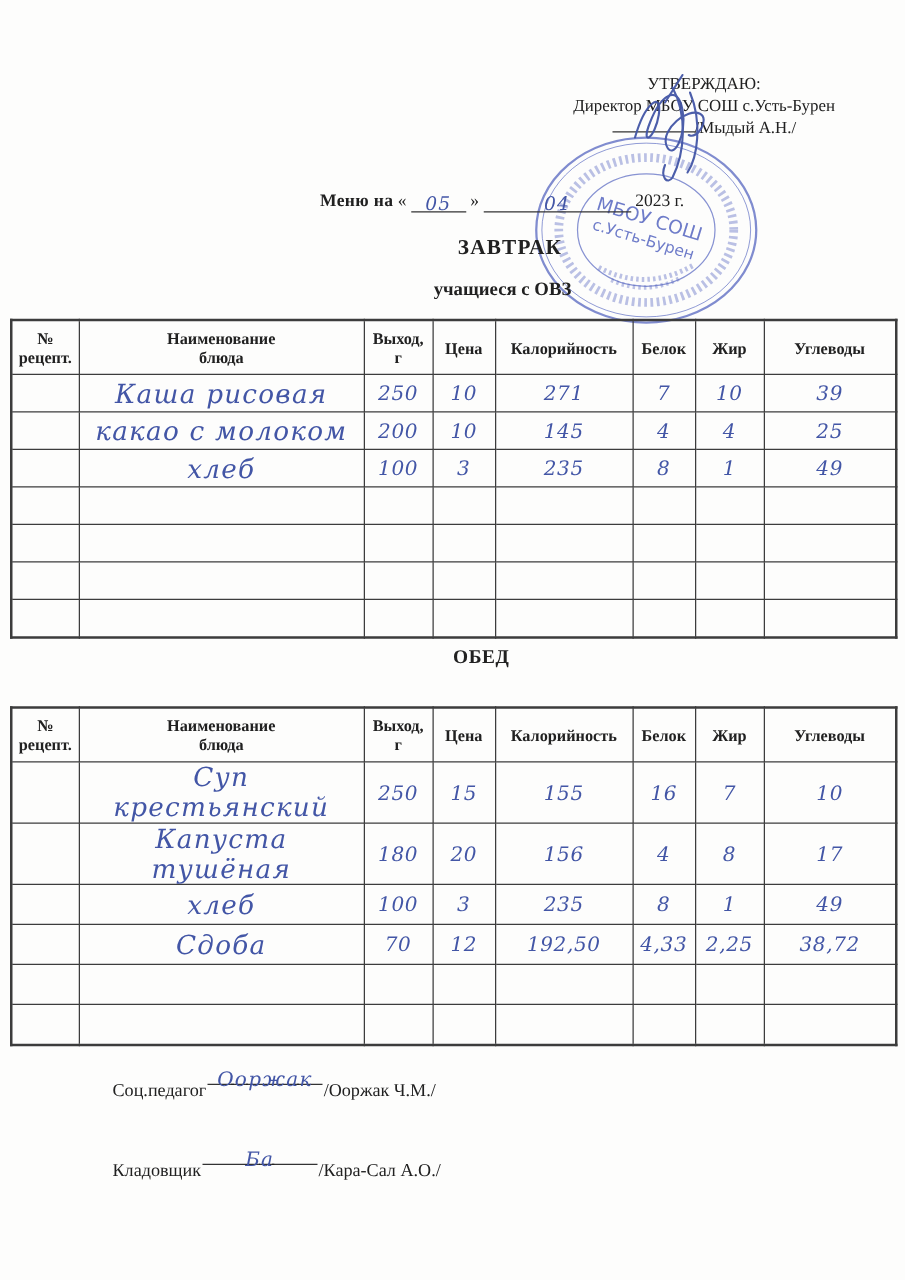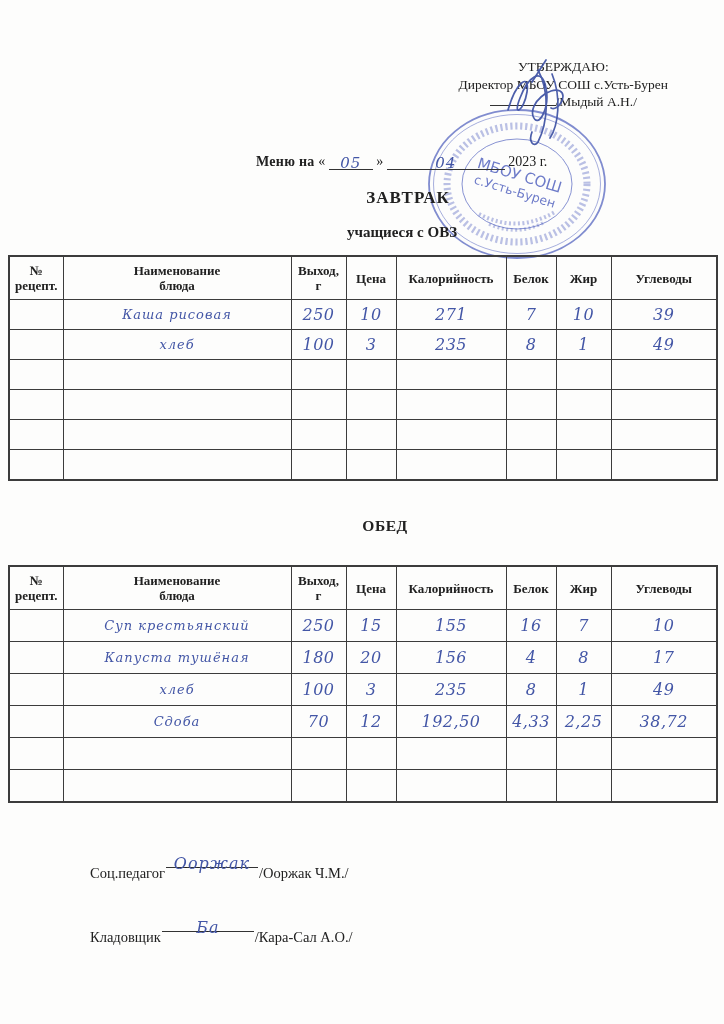--- a/index.html
+++ b/index.html
@@ -28,21 +28,21 @@
   
   table.menu{position:absolute;left:8px;width:708px;border-collapse:collapse;table-layout:fixed;}
   #breakfast-table{top:255px;}
   #lunch-table{top:565px;}
   table.menu,table.menu th,table.menu td{border:1px solid #3c3c3c;}
   table.menu{border:2px solid #3c3c3c;}
   table.menu th{font-size:13px;font-weight:bold;text-align:center;vertical-align:middle;
     white-space:pre-line;line-height:15px;height:40px;padding:1px 2px;}
   #breakfast-table td{height:27px;}
   #lunch-table td{height:29px;}
-  td.cell-name{font-size:13px;text-align:center;letter-spacing:1px;padding:0 4px;margin-top:44px;}
+  td.cell-name{font-size:21px;text-align:center;letter-spacing:1px;padding:0 4px;margin-top:44px;}
   td.cell-num{font-size:16px;text-align:center;letter-spacing:.5px;}
   col.c-recipe{width:54px;} col.c-name{width:228px;} col.c-weight{width:55px;}
   col.c-price{width:50px;} col.c-cal{width:110px;} col.c-prot{width:50px;}
   col.c-fat{width:55px;} col.c-carb{width:106px;}
   
   .stamp{position:absolute;left:421px;top:92px;pointer-events:none;}
   
   .autograph-top{position:absolute;left:492px;top:56px;pointer-events:none;}
   
   .sign-block{position:absolute;left:90px;top:836px;font-size:14.5px;}
@@ -130,20 +130,30 @@
           <td class="hw cell-name">Каша рисовая</td>
           <td class="hw cell-num">250</td>
           <td class="hw cell-num">10</td>
           <td class="hw cell-num">271</td>
           <td class="hw cell-num">7</td>
           <td class="hw cell-num">10</td>
           <td class="hw cell-num">39</td>
         </tr>
         <tr>
           <td></td>
+          <td class="hw cell-name">какао с молоком</td>
+          <td class="hw cell-num">200</td>
+          <td class="hw cell-num">10</td>
+          <td class="hw cell-num">145</td>
+          <td class="hw cell-num">4</td>
+          <td class="hw cell-num">4</td>
+          <td class="hw cell-num">25</td>
+        </tr>
+        <tr>
+          <td></td>
           <td class="hw cell-name">хлеб</td>
           <td class="hw cell-num">100</td>
           <td class="hw cell-num">3</td>
           <td class="hw cell-num">235</td>
           <td class="hw cell-num">8</td>
           <td class="hw cell-num">1</td>
           <td class="hw cell-num">49</td>
         </tr>
         <tr>
           <td></td>

